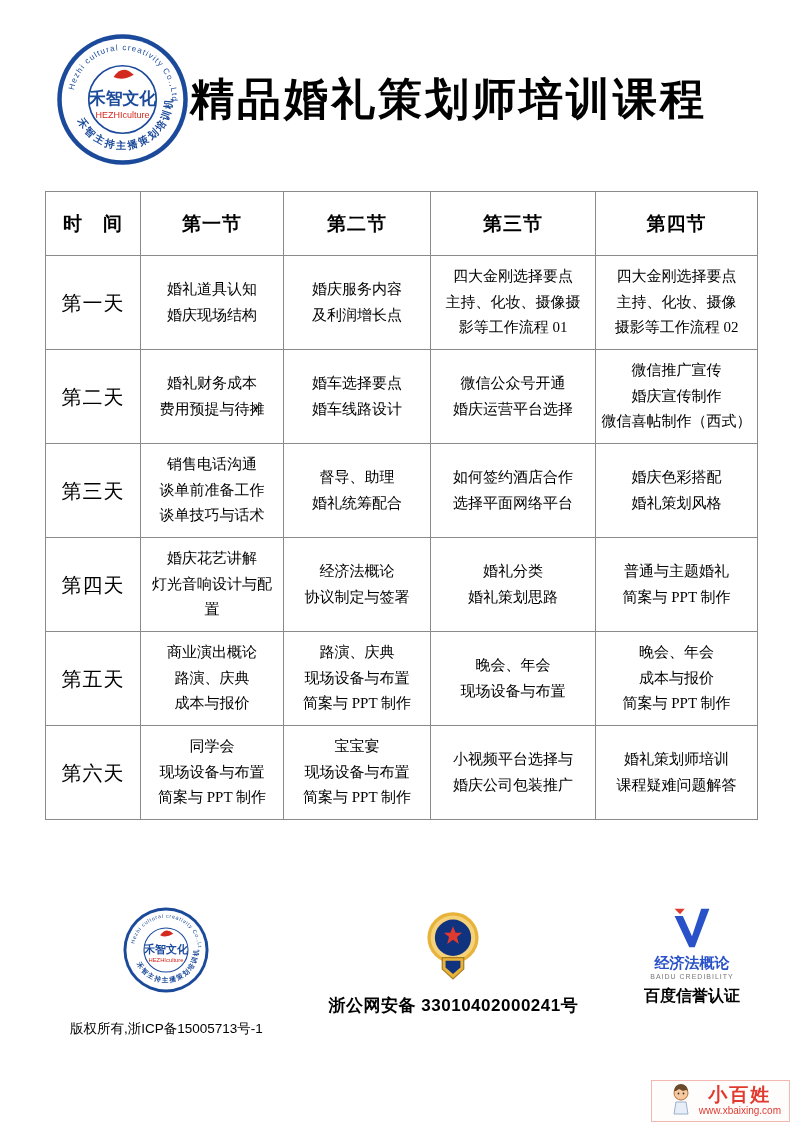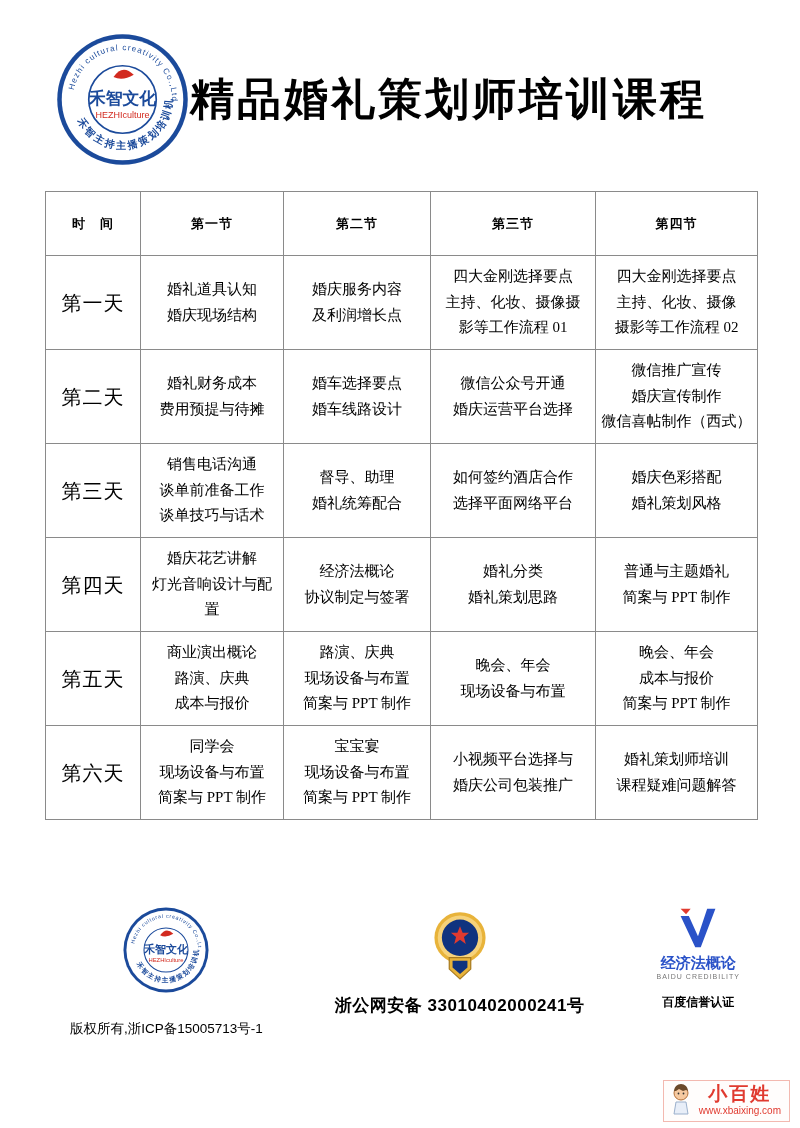--- a/index.html
+++ b/index.html
@@ -15,47 +15,47 @@
   .title {
     font-size:44px; font-weight:900; letter-spacing:3px; margin-left:0;
     font-family:"Liberation Serif", serif; white-space:nowrap;
   }
   
   .schedule {
     width:712px; margin:24px 43px 0 45px;
     border-collapse:collapse; table-layout:fixed; text-align:center;
   }
   .schedule th, .schedule td { border:1px solid #8a8a8a; vertical-align:middle; }
-  .schedule thead th { height:64px; font-size:13px; font-weight:bold; letter-spacing:1px; }
+  .schedule thead th { height:64px; font-size:19px; font-weight:bold; letter-spacing:1px; }
   .schedule tbody tr { height:94px; }
   .schedule td {
     font-size:15px; line-height:1.7; white-space:pre-line; padding:8px 4px;
   }
   .schedule td.day { font-size:20px; letter-spacing:1px; }
   
   .footer {
     display:flex; justify-content:space-between; align-items:flex-start;
     padding:86px 60px 0 70px; text-align:center;
   }
   .footer-col { display:flex; flex-direction:column; align-items:center; }
   .copyright { margin-top:26px; font-size:13.5px; font-family:"Liberation Sans", sans-serif; }
   .police-svg { width:66px; height:80px; display:block; }
   .police-text {
     margin-top:8px; font-size:17px; font-weight:bold;
     font-family:"Liberation Sans", sans-serif; letter-spacing:.5px;
   }
   .baidu-icon-svg { width:44px; height:44px; display:block; margin:0 auto; }
   .baidu-name { font-size:15px; font-weight:bold; color:#2a52c8; margin-top:4px; font-family:"Liberation Sans", sans-serif; }
   .baidu-en { font-size:7px; color:#777; letter-spacing:1px; font-family:"Liberation Sans", sans-serif; }
-  .baidu-cert { margin-top:14px; font-size:12px; font-weight:bold; font-family:"Liberation Sans", sans-serif; }
+  .baidu-cert { margin-top:6px; font-size:16px; font-weight:bold; font-family:"Liberation Sans", sans-serif; }
   
   .watermark {
     position:absolute; right:10px; bottom:6px;
-    display:flex; gap:5px;
-    border:1px solid #f3b9b0; background:#fffdfc; padding:3px 8px 3px 4px;
+    display:flex; align-items:center; gap:5px;
+    border:1px solid #f3b9b0; background:#fffdfc; padding:3px 8px 3px 16px;
   }
   .mascot-svg { width:26px; height:34px; display:block; }
   .wm-text { display:flex; flex-direction:column; align-items:center; }
   .wm-name { color:#e03a2f; font-size:19px; font-weight:bold; letter-spacing:2px; line-height:1.1; }
   .wm-url { color:#e03a2f; font-size:10px; font-family:"Liberation Sans", sans-serif; line-height:1.2; }
 </style>
 </head>
 <body>
 
 <div class="page">

